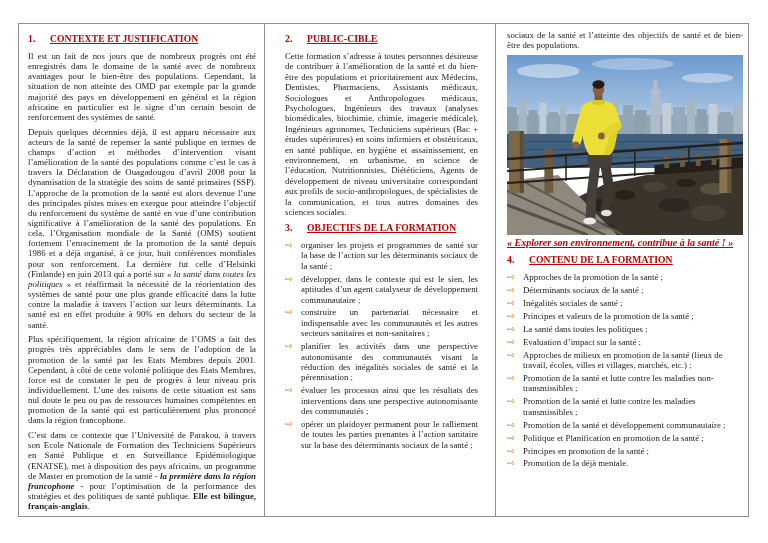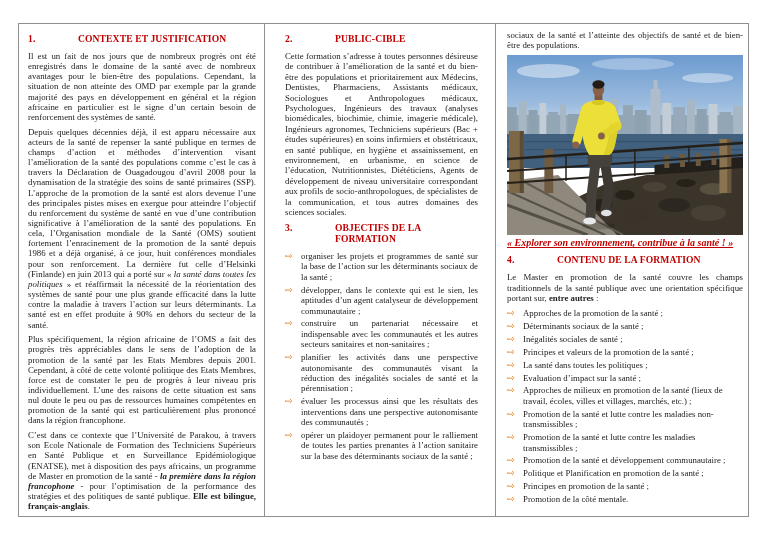--- a/index.html
+++ b/index.html
@@ -10,21 +10,21 @@
          border:1px solid #8f8f8f;display:flex;box-sizing:border-box;background:#fff;}
   .col{box-sizing:border-box;overflow:hidden;color:#1d1c1a;}
   .col1{width:246px;border-right:1px solid #8f8f8f;padding:6px 8px 4px 9px;
         font-size:8.8px;line-height:10.15px;}
   .col2{width:231px;border-right:1px solid #8f8f8f;padding:6px 17px 4px 20px;
         font-size:8.8px;line-height:10.4px;}
   .col3{flex:1;padding:6px 5px 4px 11px;font-size:8.8px;line-height:10.4px;}
   .heading{display:flex;color:#C00000;font-weight:bold;font-size:9.6px;
            margin:3px 0 7px 0;letter-spacing:.1px;line-height:11px;}
   .hnum{width:22px;flex:none;}
-  .htext{margin-left:28px;}
+  .htext{text-decoration:underline;}
   p.body{margin:0 0 4.5px 0;text-align:justify;text-justify:inter-word;}
   p.noindentlast{margin-bottom:0;}
   .cont-indent{margin-left:16px;}
   ul.arrows{list-style:none;margin:0;padding:0;}
   ul.arrows li{display:flex;margin:0 0 2.5px 0;}
   .arr{flex:none;width:16px;color:#E8730F;font-family:"DejaVu Sans",sans-serif;
        font-size:9px;line-height:10.4px;}
   .bt{flex:1;text-align:justify;}
   .col3 .bt{text-align:left;}
   .bi{font-weight:bold;font-style:italic;}
@@ -194,21 +194,20 @@
           <path d="M86,48 C90,51 96,51 100,48 L98,45 L88,45 Z" fill="#d6c724"></path>
         </g>
       </svg>
 
       <div class="caption">« Explorer son environnement, contribue à la santé ! »</div>
 
       <div class="heading">
         <span class="hnum">4.</span>
         <span class="htext">CONTENU DE LA FORMATION</span>
       </div>
-      <p class="body"><span>Le Master en promotion de la santé couvre les champs traditionnels de la santé publique avec une orientation spécifique portant sur, </span><span class="b">entre autres</span><span> :</span></p>
       <ul class="arrows">
         <li>
             <span class="arr">⇨</span>
             <span class="bt">Approches de la promotion de la santé ;</span>
           </li>
         <li>
             <span class="arr">⇨</span>
             <span class="bt">Déterminants sociaux de la santé ;</span>
           </li>
         <li>
@@ -246,19 +245,19 @@
         <li>
             <span class="arr">⇨</span>
             <span class="bt">Politique et Planification en promotion de la santé ;</span>
           </li>
         <li>
             <span class="arr">⇨</span>
             <span class="bt">Principes en promotion de la santé ;</span>
           </li>
         <li>
             <span class="arr">⇨</span>
-            <span class="bt">Promotion de la côté mentale.</span>
+            <span class="bt">Promotion de la déjà mentale.</span>
           </li>
       </ul>
     </div>
 
   </div>
 </div>
 
 </body></html>

